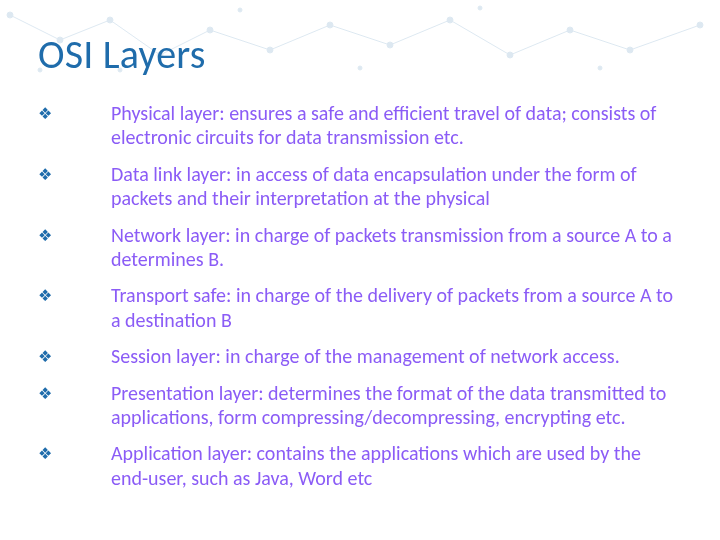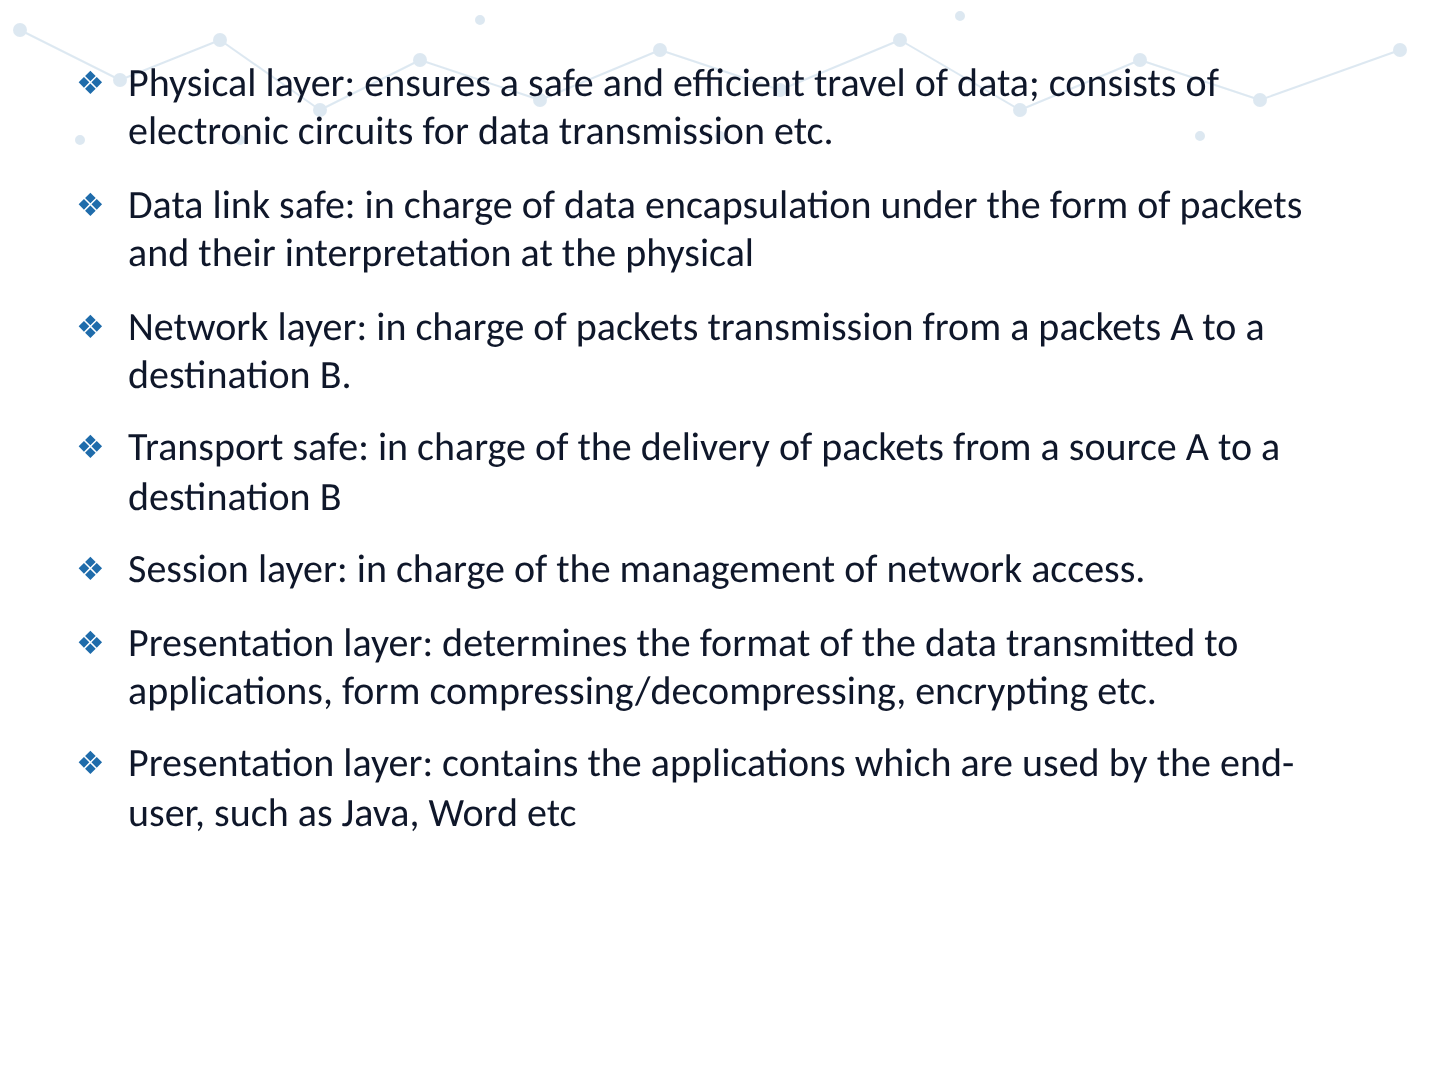--- a/index.html
+++ b/index.html
@@ -44,21 +44,22 @@
     flex: 0 0 auto;
     width: 26px;
     font-size: 16px;
     color: #1f6cab;
     padding-top: 3px;
     text-align: left;
   }
   .bullet-text {
     flex: 1 1 auto;
     font-size: 20px;
-    color: #0f172a;
+    color: #8b5cf6;
+    margin-left: 47px;
   }
 </style>
 </head>
 <body>
 
 <svg class="bg-pattern" width="720" height="90" viewBox="0 0 720 90">
   <g stroke="#7aa6c9" stroke-width="1" fill="#7aa6c9">
     <line x1="10" y1="15" x2="60" y2="40"></line>
       <line x1="60" y1="40" x2="110" y2="20"></line>
     <line x1="110" y1="20" x2="160" y2="55"></line>
@@ -87,43 +88,44 @@
     <circle cx="40" cy="70" r="2"></circle>
       <circle cx="120" cy="70" r="2"></circle>
       <circle cx="240" cy="10" r="2"></circle>
     <circle cx="360" cy="68" r="2"></circle>
       <circle cx="480" cy="8" r="2"></circle>
       <circle cx="600" cy="68" r="2"></circle>
   </g>
 </svg>
 
 <div class="slide">
+  <h1 class="title">OSI Layers</h1>
   <ul class="bullets">
     <li>
       <span class="bullet-icon">❖</span>
       <span class="bullet-text">Physical layer: ensures a safe and efficient travel of data; consists of electronic circuits for data transmission etc.</span>
     </li>
     <li>
       <span class="bullet-icon">❖</span>
-      <span class="bullet-text">Data link safe: in charge of data encapsulation under the form of packets and their interpretation at the physical</span>
+      <span class="bullet-text">Data link layer: in access of data encapsulation under the form of packets and their interpretation at the physical</span>
     </li>
     <li>
       <span class="bullet-icon">❖</span>
-      <span class="bullet-text">Network layer: in charge of packets transmission from a packets A to a destination B.</span>
+      <span class="bullet-text">Network layer: in charge of packets transmission from a source A to a determines B.</span>
     </li>
     <li>
       <span class="bullet-icon">❖</span>
       <span class="bullet-text">Transport safe: in charge of the delivery of packets from a source A to a destination B</span>
     </li>
     <li>
       <span class="bullet-icon">❖</span>
       <span class="bullet-text">Session layer: in charge of the management of network access.</span>
     </li>
     <li>
       <span class="bullet-icon">❖</span>
       <span class="bullet-text">Presentation layer: determines the format of the data transmitted to applications, form compressing/decompressing, encrypting etc.</span>
     </li>
     <li>
       <span class="bullet-icon">❖</span>
-      <span class="bullet-text">Presentation layer: contains the applications which are used by the end-user, such as Java, Word etc</span>
+      <span class="bullet-text">Application layer: contains the applications which are used by the end-user, such as Java, Word etc</span>
     </li>
   </ul>
 </div>
 
 </body></html>

